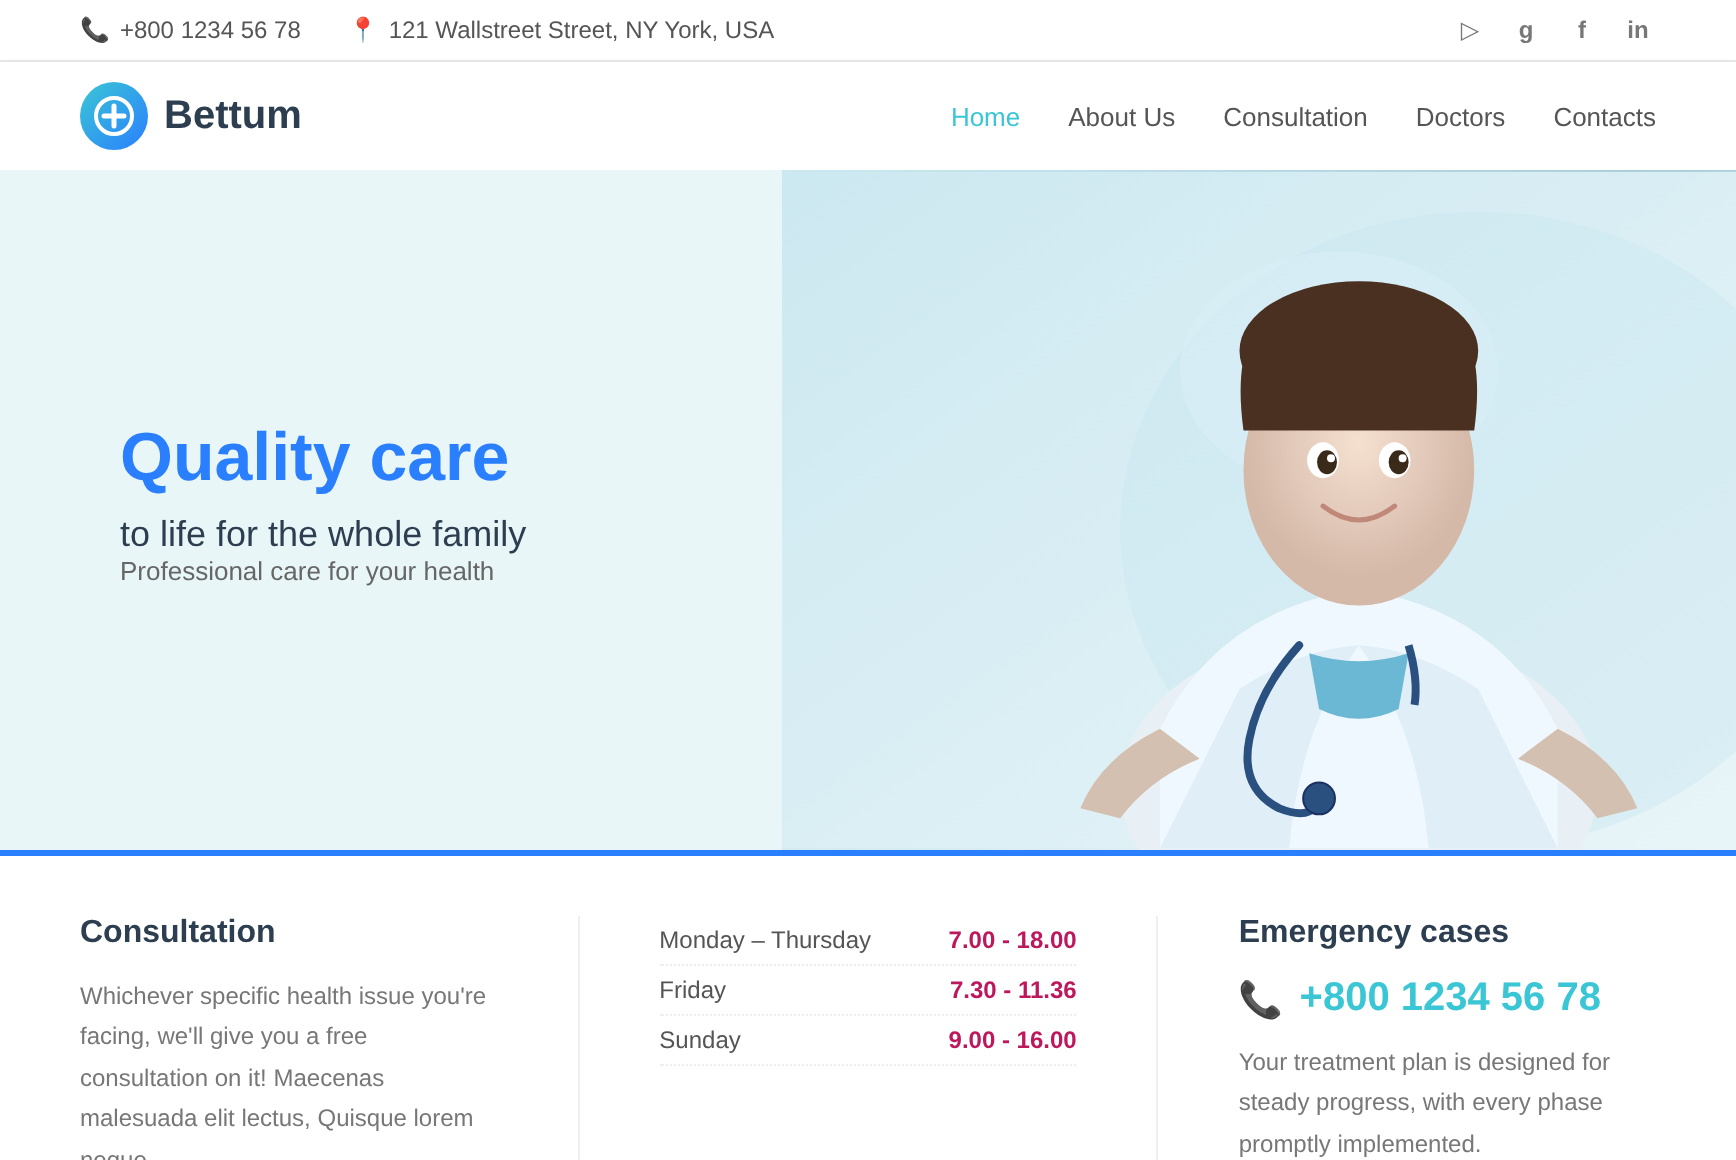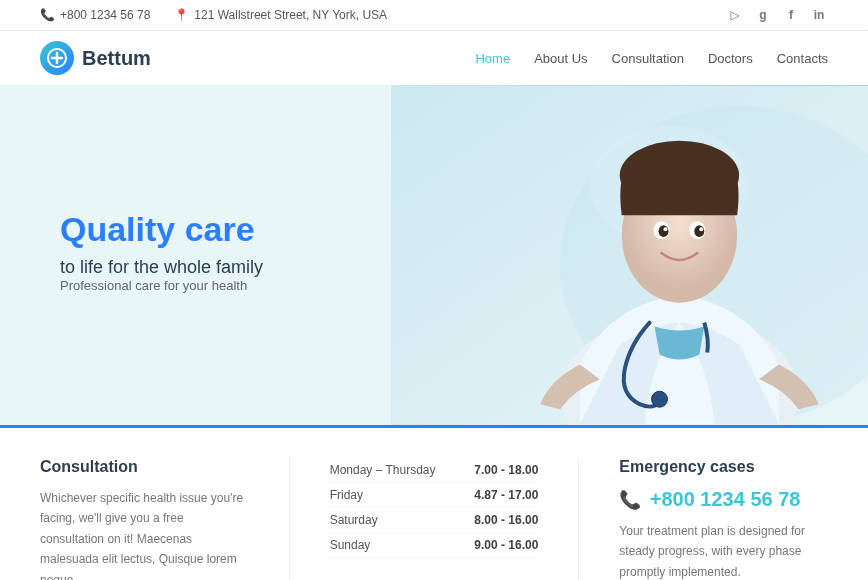--- a/index.html
+++ b/index.html
@@ -77,21 +77,21 @@
       border-top: 3px solid #2a7fff;
       box-shadow: 0 -2px 10px rgba(0,0,0,0.07);
       padding: 30px 40px; gap: 40px;
     }
     .card { flex: 1; }
     .card-title { font-size: 16px; font-weight: 700; color: #2c3e50; margin-bottom: 12px; }
     .card-text { font-size: 12px; color: #777; line-height: 1.7; margin-bottom: 10px; }
     .card-divider { width: 1px; background: #eee; }
     .hours-row { display: flex; justify-content: space-between; padding: 5px 0; font-size: 12px; border-bottom: 1px dotted #eee; }
     .hours-day { color: #555; }
-    .hours-time { color: #404040; font-weight: 600; }
+    .hours-time { color: #be185d; font-weight: 600; }
     .emergency-phone { font-size: 20px; font-weight: 700; color: #3ac6d4; display: flex; align-items: center; gap: 8px; margin-bottom: 10px; }
     .emergency-text { font-size: 12px; color: #777; line-height: 1.7; }
   </style>
 </head>
 <body>
 
 <div class="top-bar">
   <div class="top-bar-left">
     <div class="top-contact">
       <span style="font-size:12px;">📞</span>
@@ -203,25 +203,21 @@
   <div class="card-divider"></div>
 
   <div class="card">
     <div id="hours-rows">
         <div class="hours-row">
       <span class="hours-day">Monday – Thursday</span>
       <span class="hours-time">7.00 - 18.00</span>
     </div>
         <div class="hours-row">
       <span class="hours-day">Friday</span>
-      <span class="hours-time">4.87 - 17.00</span>
-    </div>
-        <div class="hours-row">
-      <span class="hours-day">Saturday</span>
-      <span class="hours-time">8.00 - 16.00</span>
+      <span class="hours-time">7.30 - 11.36</span>
     </div>
         <div class="hours-row">
       <span class="hours-day">Sunday</span>
       <span class="hours-time">9.00 - 16.00</span>
     </div>
       </div>
   </div>
 
   <div class="card-divider"></div>
 

